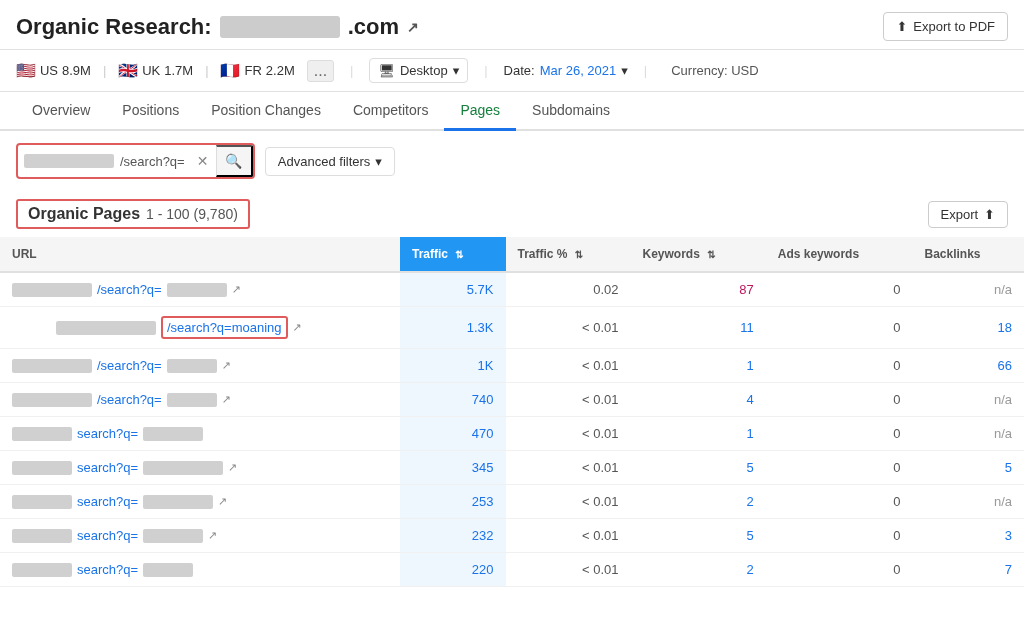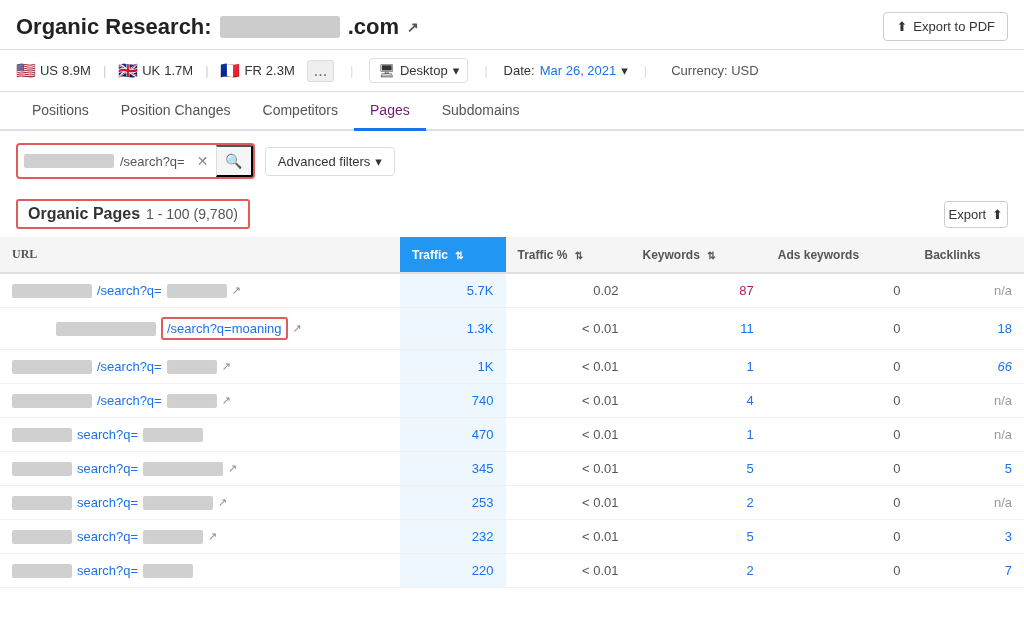--- a/index.html
+++ b/index.html
@@ -18,41 +18,41 @@
     .separator { color: #ccc; }
     .more-btn { cursor: pointer; color: #666; font-size: 16px; border: 1px solid #ddd; border-radius: 3px; padding: 1px 6px; }
     .device-selector { display: flex; align-items: center; gap: 5px; border: 1px solid #ddd; border-radius: 4px; padding: 4px 8px; cursor: pointer; font-size: 13px; }
     .date-selector { display: flex; align-items: center; gap: 5px; cursor: pointer; font-size: 13px; }
     .date-selector .date-val { color: #1a73e8; }
     .currency-label { font-size: 13px; color: #555; margin-left: 8px; }
     .divider-v { color: #ddd; margin: 0 4px; }
 
     .nav-tabs { display: flex; padding: 0 16px; border-bottom: 2px solid #e0e0e0; gap: 0; }
     .nav-tab { padding: 10px 16px; cursor: pointer; font-size: 14px; color: #555; border-bottom: 3px solid transparent; margin-bottom: -2px; }
-    .nav-tab.active { color: #701a75; border-bottom: 3px solid #1a73e8; font-weight: 500; }
+    .nav-tab.active { color: #15803d; border-bottom: 3px solid #1a73e8; font-weight: 500; }
 
     .filter-bar { display: flex; align-items: center; padding: 12px 16px; gap: 10px; }
     .search-box { display: flex; align-items: center; border: 2px solid #e05c5c; border-radius: 4px; overflow: hidden; }
     .search-box-text { padding: 6px 4px 6px 0; font-size: 13px; color: #555; }
     .search-box-clear { padding: 6px 8px; cursor: pointer; color: #888; border: none; background: none; font-size: 14px; }
     .search-box-icon { padding: 6px 8px; cursor: pointer; color: #888; background: #f5f5f5; border-left: 1px solid #ddd; font-size: 14px; }
     .advanced-filter-btn { display: flex; align-items: center; gap: 5px; border: 1px solid #ddd; border-radius: 4px; padding: 6px 12px; cursor: pointer; font-size: 13px; color: #333; background: #fff; }
 
     .table-header-bar { display: flex; align-items: center; justify-content: space-between; padding: 8px 16px 8px 16px; }
     .organic-pages-title { font-size: 16px; display: flex; align-items: baseline; gap: 6px; border: 2px solid #e05c5c; padding: 4px 10px; border-radius: 3px; }
     .organic-pages-title .bold { font-weight: bold; }
     .organic-pages-title .range { color: #555; font-size: 14px; }
-    .table-export-btn { border: 1px solid #ccc; background: #fff; padding: 5px 4px; border-radius: 4px; cursor: pointer; font-size: 13px; color: #333; display: flex; align-items: center; gap: 6px; }
+    .table-export-btn { border: 1px solid #ccc; background: #fff; padding: 5px 12px; border-radius: 4px; cursor: pointer; font-size: 13px; color: #333; display: flex; align-items: center; gap: 6px; }
 
     .data-table { width: 100%; border-collapse: collapse; }
     .data-table thead tr { background: #f5f5f5; }
     .data-table thead th { padding: 10px 12px; text-align: left; font-size: 12px; font-weight: 600; color: #555; border-bottom: 2px solid #e0e0e0; white-space: nowrap; cursor: pointer; user-select: none; }
     .data-table thead th.active-sort { background: #2196F3; color: #fff; }
     .data-table thead th .sort-icon { font-size: 10px; margin-left: 4px; }
-    .data-table thead th.url-col { width: 400px; font-family: Liberation Serif, serif; }
+    .data-table thead th.url-col { width: 400px; }
     .data-table tbody tr { border-bottom: 1px solid #f0f0f0; }
     .data-table tbody td { padding: 9px 12px; font-size: 13px; vertical-align: middle; }
     .url-blur { display: inline-block; height: 14px; background: #d0d0d0; border-radius: 2px; vertical-align: middle; }
     .url-text { color: #1a73e8; font-size: 13px; }
     .url-text.highlighted { border: 2px solid #e05c5c; padding: 2px 4px; border-radius: 3px; }
     .ext-link { color: #888; font-size: 11px; cursor: pointer; }
     .traffic-cell { color: #1a73e8; font-weight: 500; text-align: right; }
     .traffic-pct-cell { text-align: right; color: #555; }
     .keywords-cell { color: #1a73e8; text-align: right; }
     .ads-cell { text-align: right; color: #555; }
@@ -85,40 +85,41 @@
   <span class="separator">|</span>
   <div class="country-item">
     <span class="flag">🇬🇧</span>
     <span>UK</span>
     <span class="count">1.7M</span>
   </div>
   <span class="separator">|</span>
   <div class="country-item">
     <span class="flag">🇫🇷</span>
     <span>FR</span>
-    <span class="count">2.3M</span>
+    <span class="count">2.2M</span>
   </div>
   <button class="more-btn">...</button>
   <span class="divider-v">|</span>
   <div class="device-selector">
     <span>🖥</span>
     <span>Desktop</span>
     <span>▾</span>
   </div>
   <span class="divider-v">|</span>
   <div class="date-selector">
     <span>Date:</span>
     <span class="date-val">Mar 26, 2021</span>
     <span>▾</span>
   </div>
   <span class="divider-v">|</span>
   <span class="currency-label">Currency: USD</span>
 </div>
 
 <div class="nav-tabs">
+  <div class="nav-tab">Overview</div>
   <div class="nav-tab">Positions</div>
   <div class="nav-tab">Position Changes</div>
   <div class="nav-tab">Competitors</div>
   <div class="nav-tab active">Pages</div>
   <div class="nav-tab">Subdomains</div>
 </div>
 
 <div class="filter-bar">
   <div class="search-box">
     <span class="url-blur" style="width:90px; height:14px; margin: 0 6px;"></span>
@@ -205,21 +206,21 @@
             <span class="url-blur" style="width: 80px;"></span>
             <span class="url-text" style="color: rgb(26, 115, 232);">/search?q=</span>
             <span class="url-blur" style="width: 50px;"></span>
             <span class="ext-link">↗</span>
           </div>
         </td>
         <td class="traffic-cell traffic-col" style="text-align: right; background: rgba(33, 150, 243, 0.08);">1K</td>
         <td class="traffic-pct-cell" style="text-align: right;">&lt; 0.01</td>
         <td class="keywords-cell" style="text-align: right; color: rgb(26, 115, 232);">1</td>
         <td class="ads-cell" style="text-align: right;">0</td>
-        <td class="backlinks-cell" style="text-align: right; color: rgb(26, 115, 232); font-style: italic;">66</td>
+        <td class="backlinks-cell" style="text-align: right; color: rgb(26, 115, 232);">66</td>
       </tr>
       <tr>
         <td style="max-width: 400px;">
           <div style="display: flex; align-items: center; gap: 5px;">
             <span class="url-blur" style="width: 80px;"></span>
             <span class="url-text" style="color: rgb(26, 115, 232);">/search?q=</span>
             <span class="url-blur" style="width: 50px;"></span>
             <span class="ext-link">↗</span>
           </div>
         </td>

